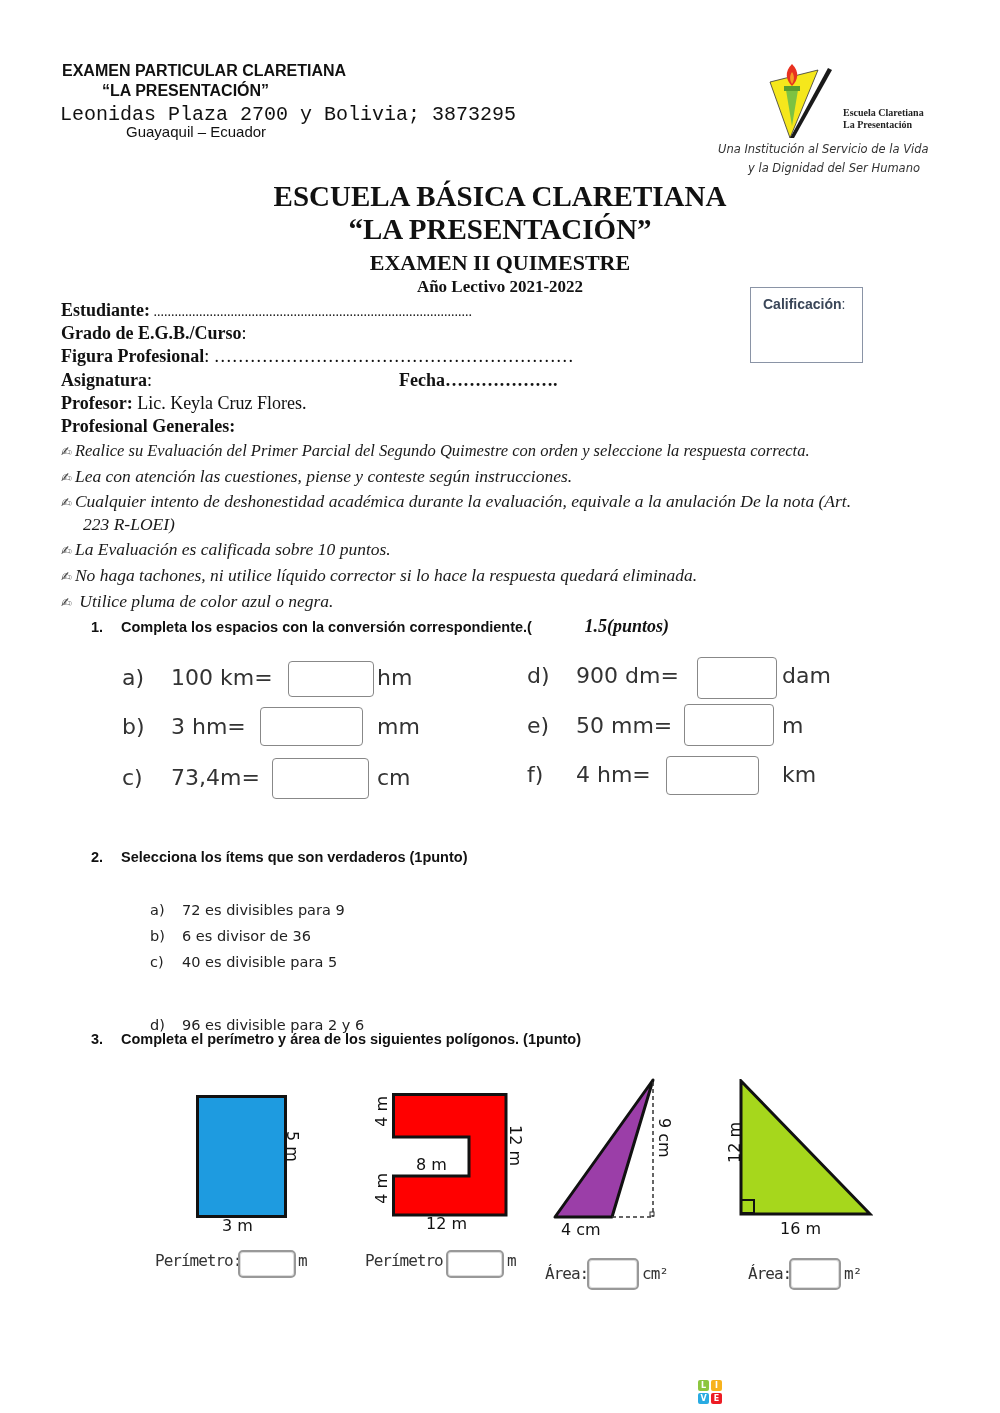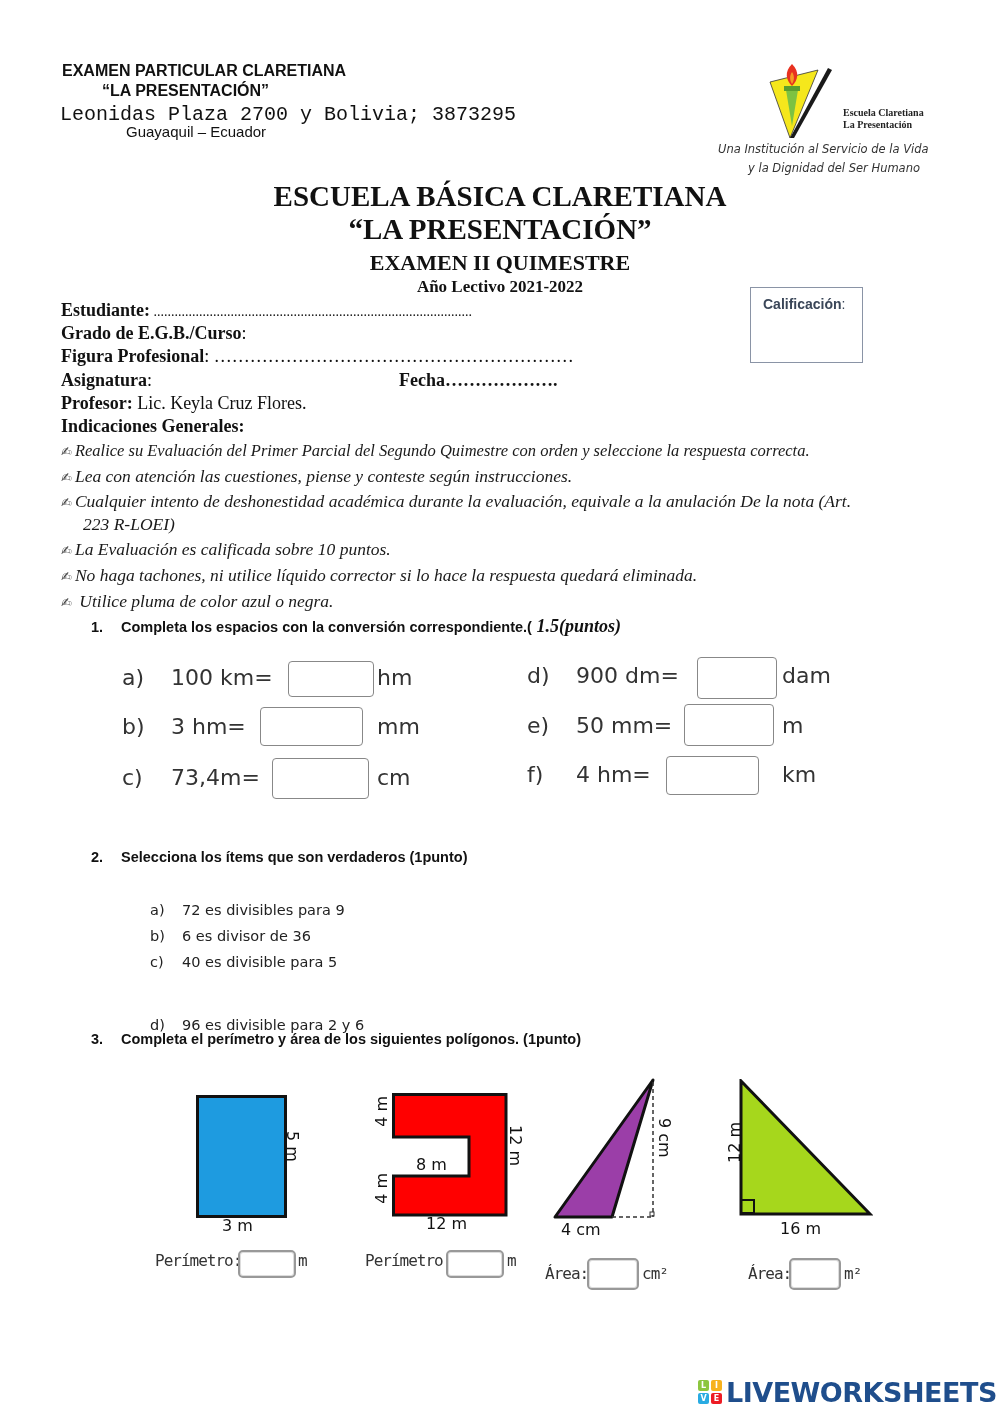--- a/index.html
+++ b/index.html
@@ -36,21 +36,21 @@
   .info b { font-weight: bold; }
   .dots { letter-spacing: 0px; }
 
   
   .instr { left: 61px; font-style: italic; font-size: 17.5px; white-space: nowrap; color: #1a1a1a; }
   .instr .pen { font-style: normal; font-size: 13px; color: #444; margin-right: 3px; font-family: "DejaVu Sans", sans-serif; }
 
   
   .qhead { left: 91px; font-family: "Liberation Sans", sans-serif; font-weight: bold; font-size: 14.5px; white-space: nowrap; }
   .qhead .num { display: inline-block; width: 30px; }
-  .qhead .pts { font-family: "Liberation Serif", serif; font-style: italic; font-size: 18px; }
+  .qhead .pts { font-family: "Liberation Serif", serif; font-style: italic; font-size: 18px; margin-left: 48px; }
 
   
   .conv { font-family: "DejaVu Sans", sans-serif; font-size: 22px; color: #333; white-space: nowrap; }
   .conv .lbl { position: absolute; }
   .ans-box { position: absolute; border: 1.5px solid #888; border-radius: 4px; background: #fff; }
 
   
   .opt { left: 150px; font-family: "DejaVu Sans", sans-serif; font-size: 14.5px; color: #222; white-space: nowrap; }
   .opt .letter { display: inline-block; width: 32px; }
 
@@ -111,21 +111,21 @@
 <div class="abs info" style="top:369px;">
   <b>Asignatura</b><span>:</span>
 </div>
 <div class="abs info" style="top:369px; left:399px;text-align:center;">
   <b>Fecha……………….</b>
 </div>
 <div class="abs info" style="top:392px;">
   <b>Profesor:</b><span> Lic. Keyla Cruz Flores.</span>
 </div>
 <div class="abs info" style="top:415px;">
-  <b>Indicaciones Generales:</b>
+  <b>Profesional Generales:</b>
 </div>
 
 <div class="abs instr" style="top:441px; font-size:16.5px;"><span class="pen">✍</span><span>Realice su Evaluación del Primer Parcial del Segundo Quimestre con orden y seleccione la respuesta correcta.</span></div>
 <div class="abs instr" style="top:466px;"><span class="pen">✍</span><span>Lea con atención las cuestiones, piense y conteste según instrucciones.</span></div>
 <div class="abs instr" style="top:491px;"><span class="pen">✍</span><span>Cualquier intento de deshonestidad académica durante la evaluación, equivale a la anulación De la nota (Art.</span></div>
 <div class="abs instr" style="top:514px; left:83px;">223 R-LOEI)</div>
 <div class="abs instr" style="top:539px;"><span class="pen">✍</span><span>La Evaluación es calificada sobre 10 puntos.</span></div>
 <div class="abs instr" style="top:565px;"><span class="pen">✍</span><span>No haga tachones, ni utilice líquido corrector si lo hace la respuesta quedará eliminada.</span></div>
 <div class="abs instr" style="top:591px;"><span class="pen">✍</span><span> Utilice pluma de color azul o negra.</span></div>
 
@@ -221,14 +221,13 @@
 <div class="shape-box" style="left:789px; top:1258px; width:52px; height:32px;"></div>
 <div class="abs shape-field" style="left:844px; top:1264px;">m²</div>
 
 <div class="abs brand">
   <div class="brand-grid">
     <div style="background:#8cc63f;">L</div>
     <div style="background:#f7b21d;">I</div>
     <div style="background:#29abe2;">V</div>
     <div style="background:#ed1c24;">E</div>
   </div>
-  <span class="brand-text">LIVEWORKSHEETS</span>
 </div>
 
 </body></html>

